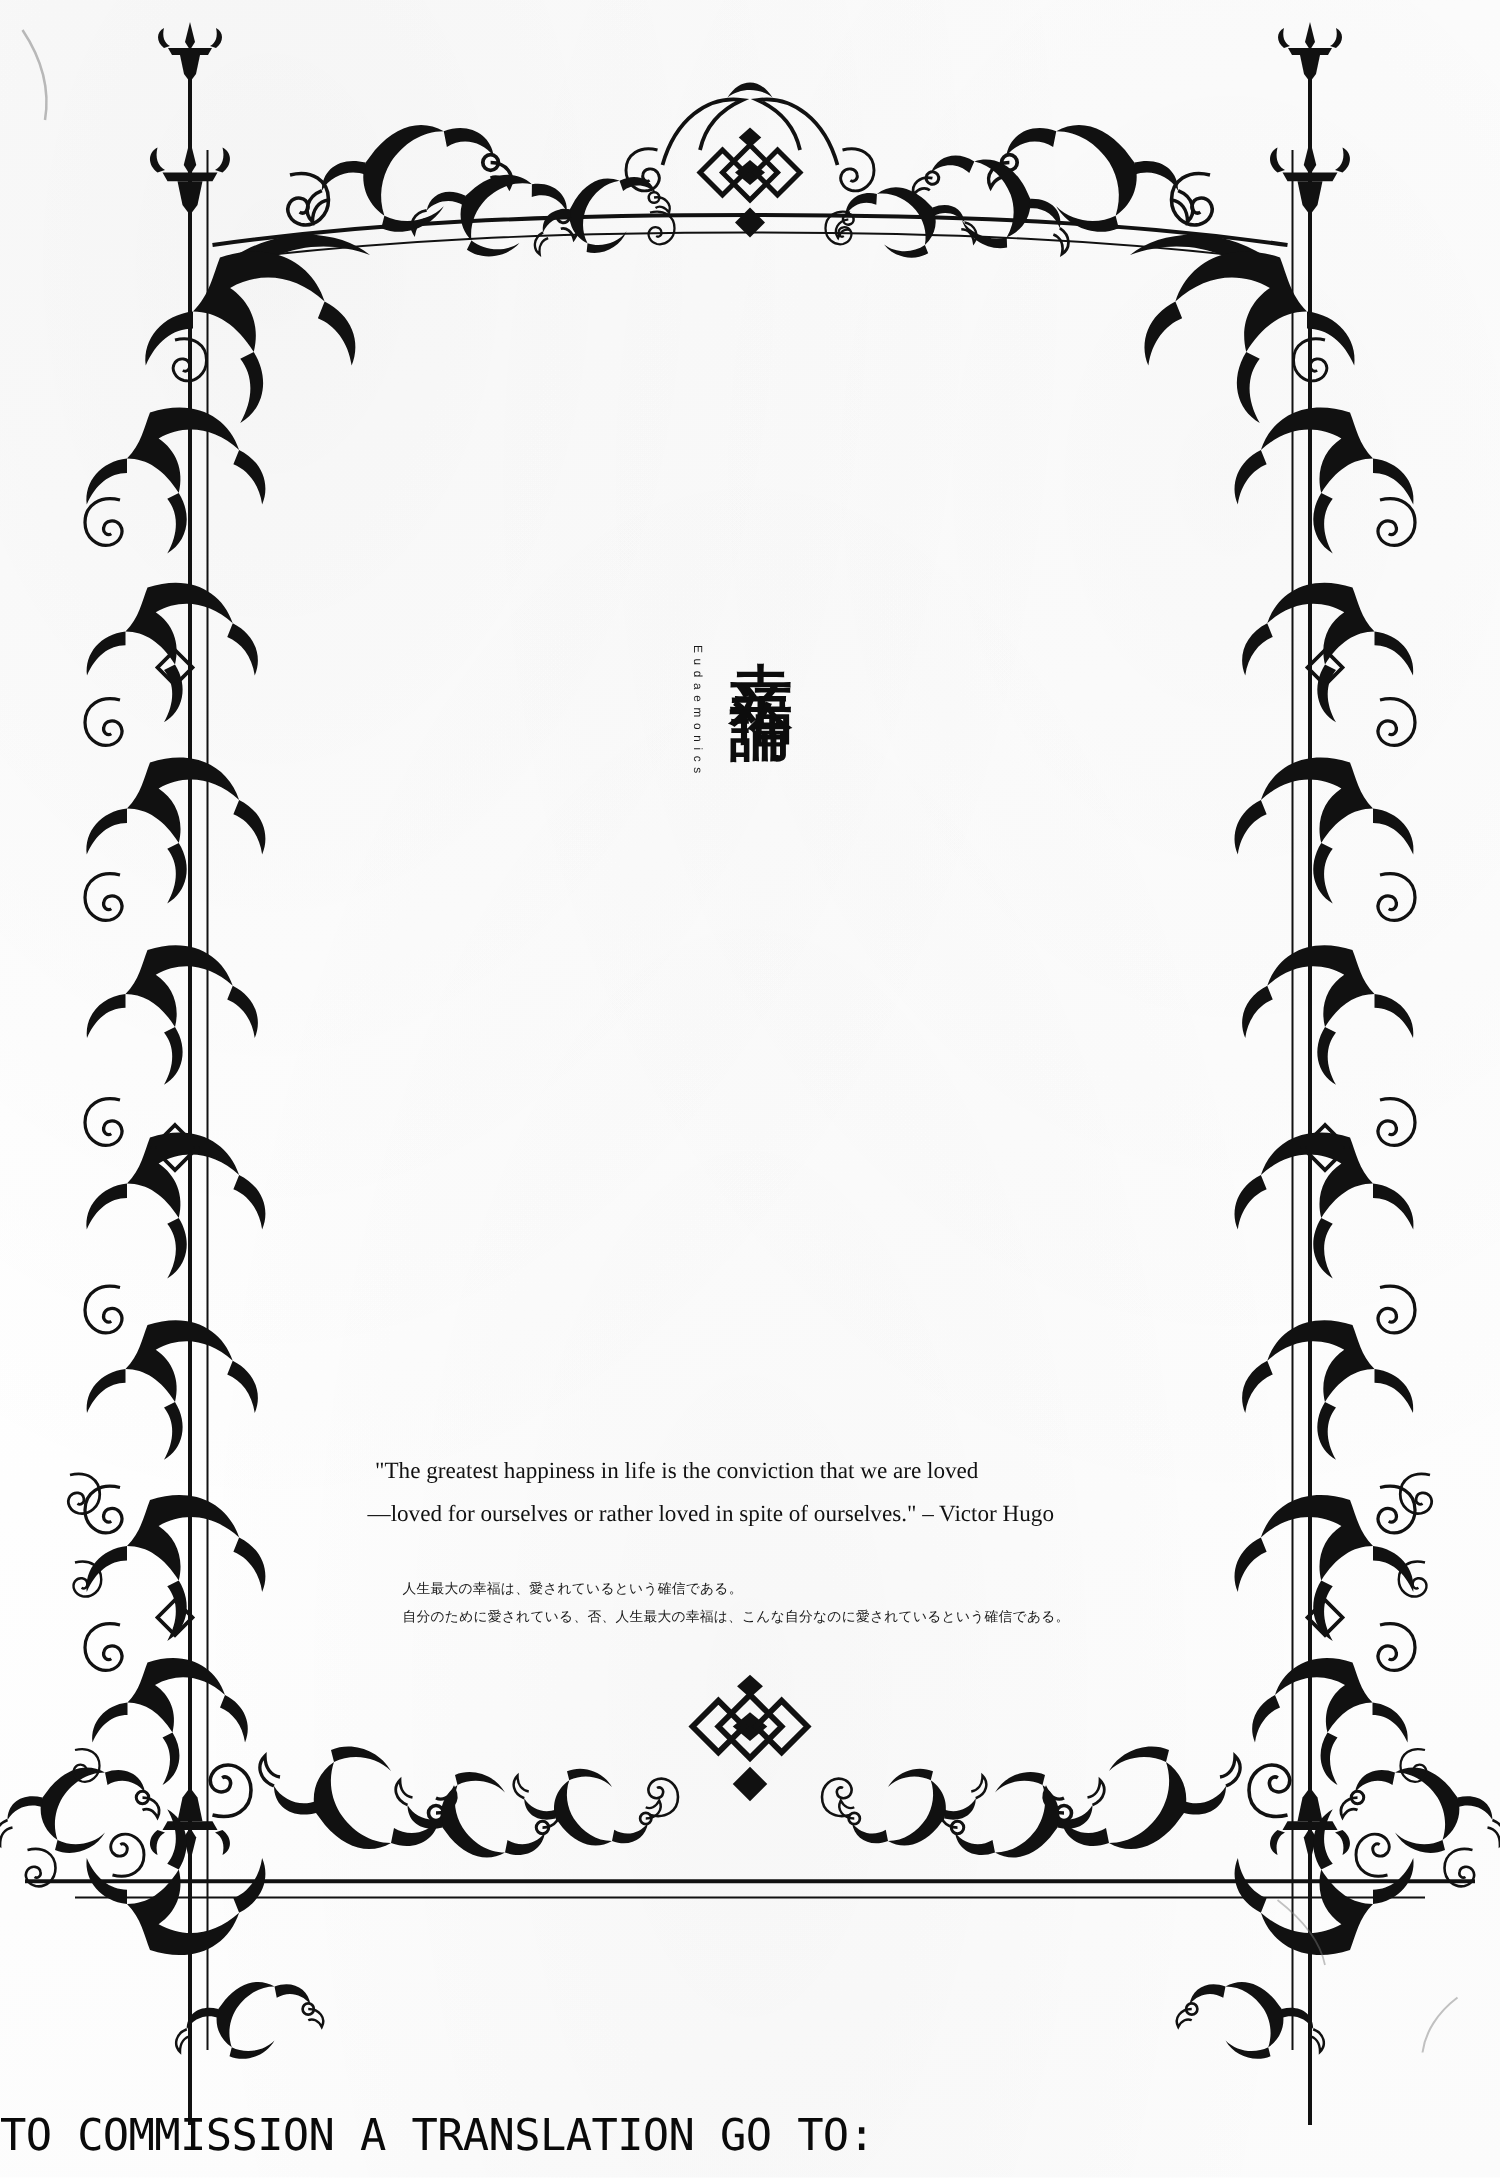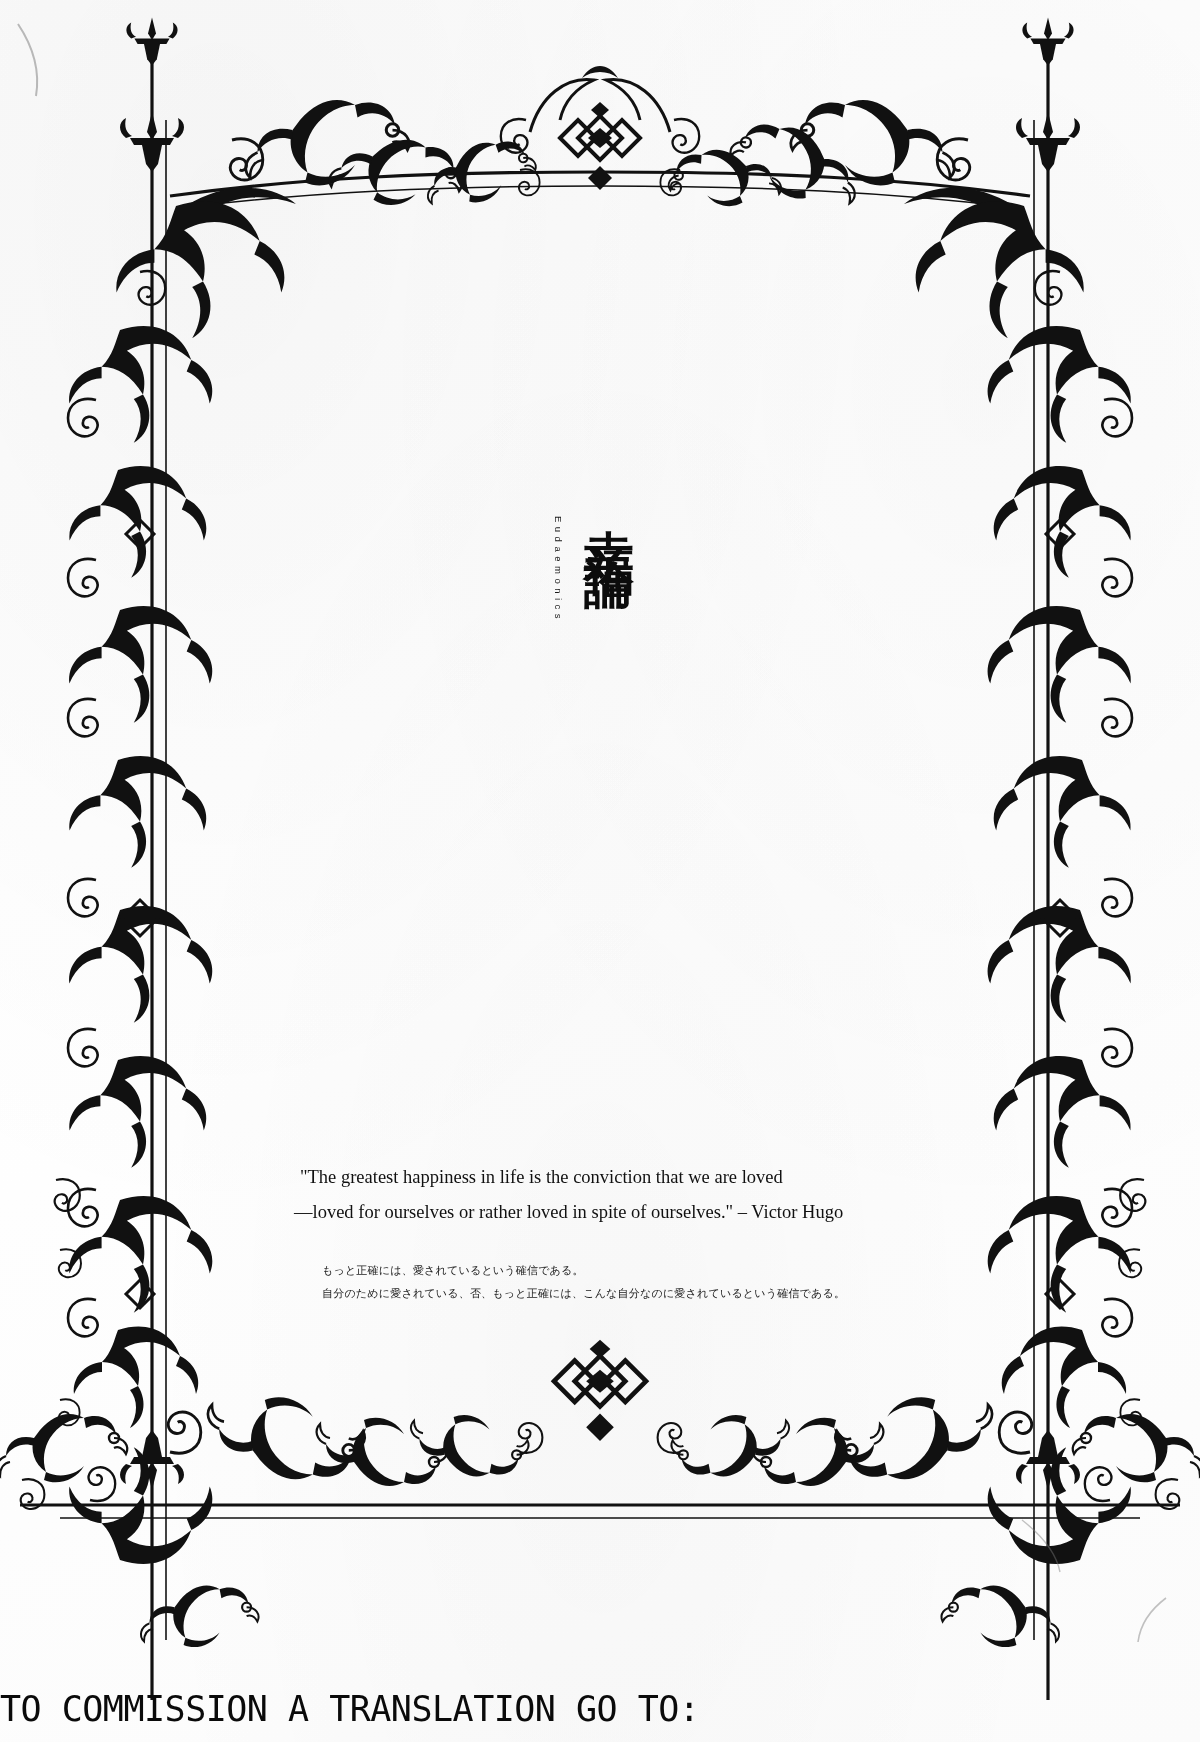--- a/index.html
+++ b/index.html
@@ -496,20 +496,20 @@
     <div class="title-romaji">Eudaemonics</div>
   </div>
 </div>
 
 <div class="quote-block">
   <div class="quote-en">
     <div>"The greatest happiness in life is the conviction that we are loved</div>
     <div class="line2">—loved for ourselves or rather loved in spite of ourselves." – Victor Hugo</div>
   </div>
   <div class="quote-jp">
-    <div>もっと正確には、愛されているという確信である。</div>
-    <div>自分のために愛されている、否、もっと正確には、こんな自分なのに愛されているという確信である。</div>
+    <div>人生最大の幸福は、愛されているという確信である。</div>
+    <div>自分のために愛されている、否、人生最大の幸福は、こんな自分なのに愛されているという確信である。</div>
   </div>
 </div>
 
 <div class="footer">
   <div class="footer-line1">TO COMMISSION A TRANSLATION GO TO:</div>
 </div>
 
 </body></html>

